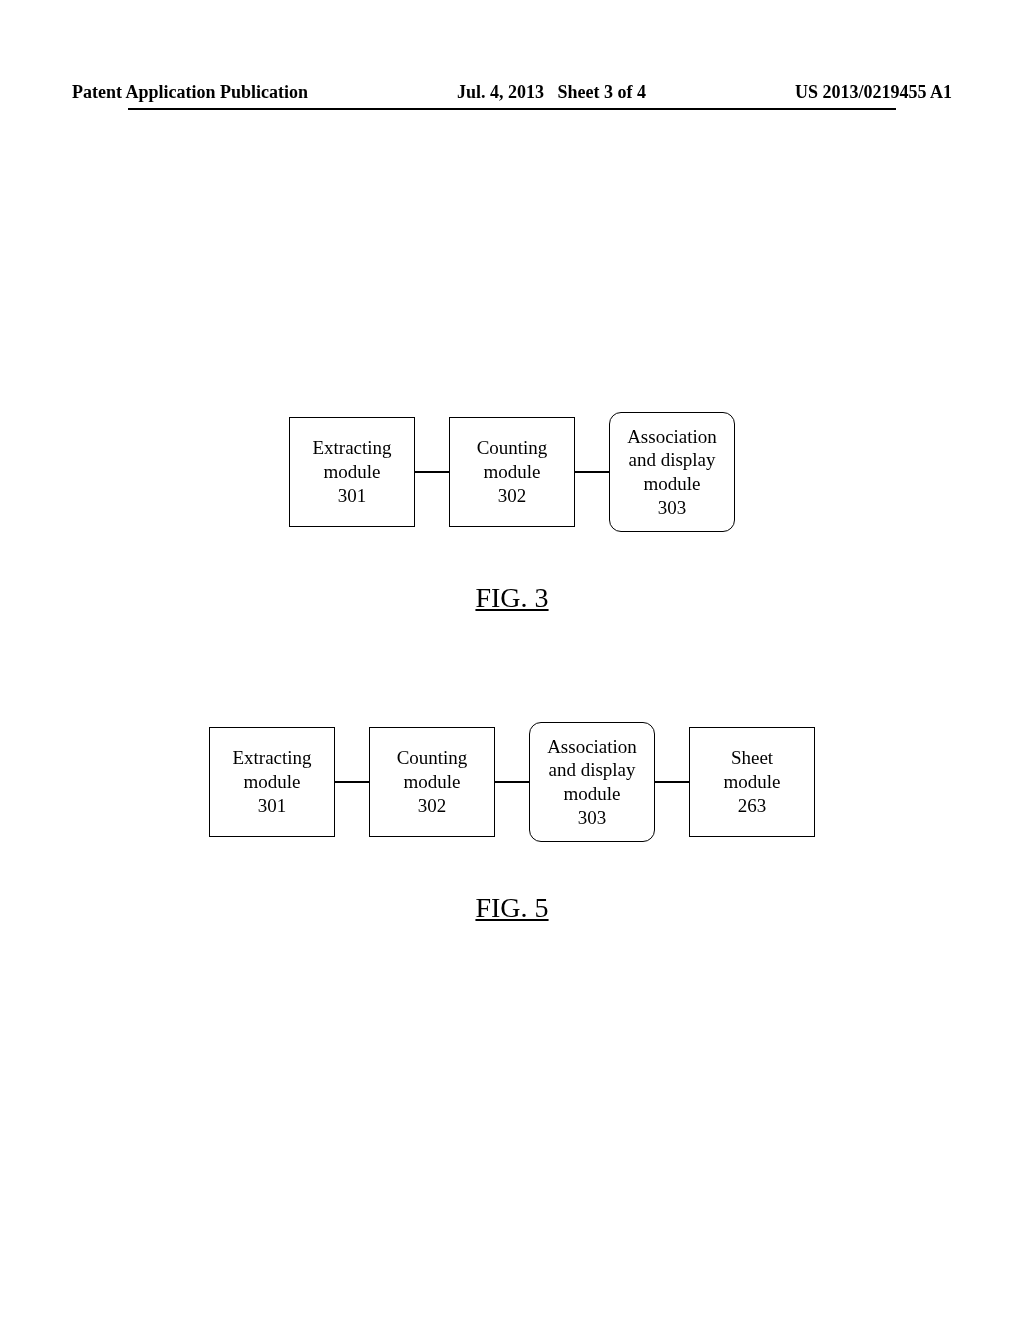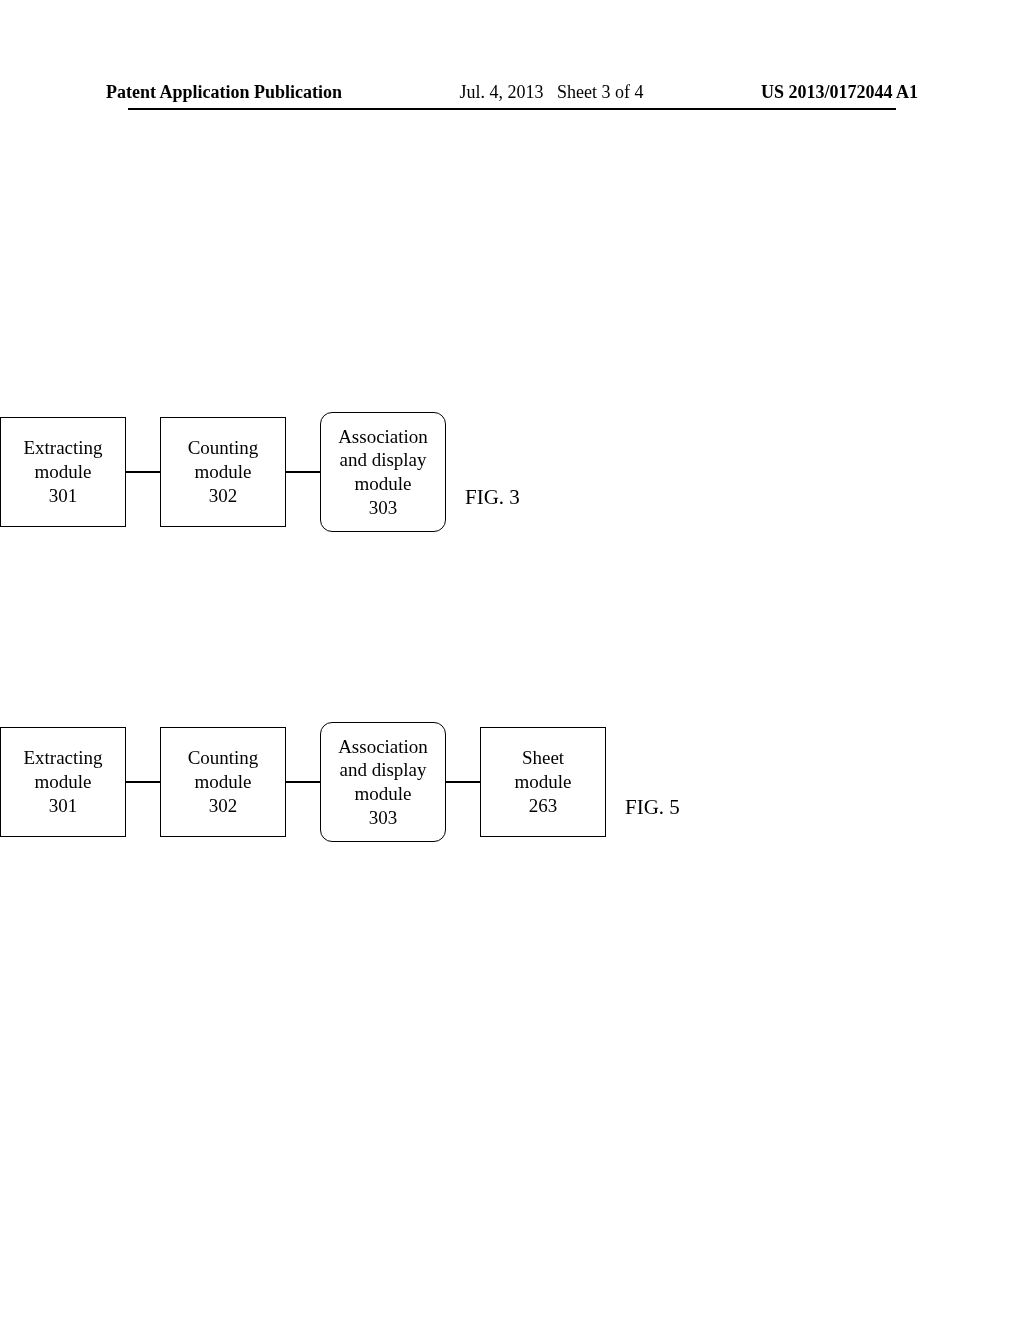--- a/index.html
+++ b/index.html
@@ -15,56 +15,55 @@
       font-family: "Times New Roman", Times, serif;
       position: relative;
     }
     
     .header {
       position: absolute;
       top: 82px;
       left: 0;
       right: 0;
       width: 100%;
-      padding: 0 106px;
+      padding: 0 72px;
       display: flex;
       justify-content: space-between;
       align-items: baseline;
       font-size: 18px;
     }
     
     .header-left {
       font-weight: bold;
     }
     
     .header-center {
-      font-weight: normal;
+      font-weight: bold;
     }
     
     .header-right {
       font-weight: bold;
     }
     
     .header-line {
       position: absolute;
       top: 108px;
       left: 128px;
       right: 128px;
       height: 2px;
       background: black;
     }
     
     .figure-container {
       position: absolute;
       left: 0;
       right: 0;
       display: flex;
-      flex-direction: row;
+      flex-direction: column;
       align-items: center;
-      gap: 19px;
     }
     
     .fig3-container {
       top: 412px;
     }
     
     .fig4-container {
       top: 722px;
     }
     
@@ -94,33 +93,34 @@
     }
     
     .connector {
       width: 34px;
       height: 1.5px;
       background: black;
     }
     
     .figure-label {
       margin-top: 50px;
-      font-size: 21px;
+      font-size: 28px;
       text-align: left;
+      text-decoration: underline;
     }
   </style>
 </head>
 <body>
 
 <div class="header">
   <span class="header-left">Patent Application Publication</span>
   <span class="header-center">
     <span>Jul. 4, 2013</span>&nbsp;&nbsp;&nbsp;<span>Sheet 3 of 4</span>
   </span>
-  <span class="header-right">US 2013/0172044 A1</span>
+  <span class="header-right">US 2013/0219455 A1</span>
 </div>
 <div class="header-line"></div>
 
 <div class="figure-container fig3-container">
   <div class="diagram-row">
     <div class="module-box">
       <span>Extracting</span>
       <span>module</span>
       <span>301</span>
     </div>

